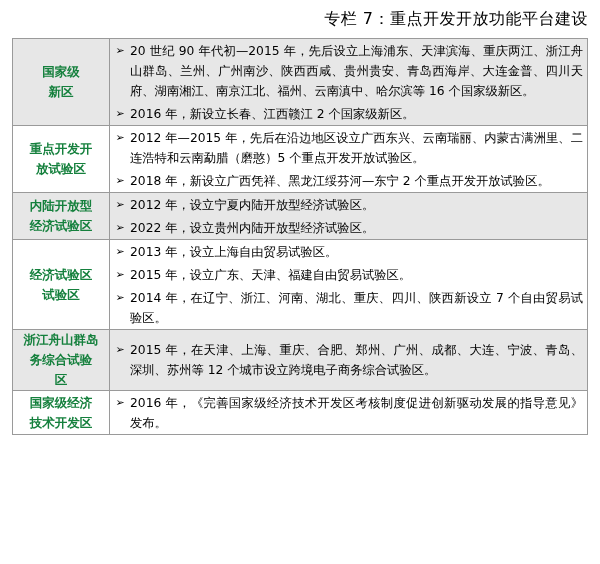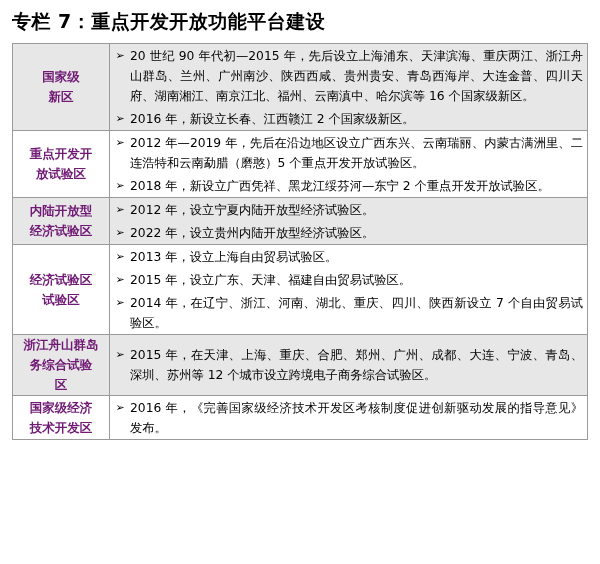--- a/index.html
+++ b/index.html
@@ -13,23 +13,23 @@
     font-family: "DejaVu Sans", "Liberation Sans", sans-serif;
     color: #1a1a1a;
     overflow: hidden;
   }
   .page {
     width: 600px;
     box-sizing: border-box;
     padding: 0 12px;
   }
   .doc-title {
-    text-align: left;
-    font-size: 19px;
-    font-weight: bold;
+    text-align: right;
+    font-size: 16px;
+    font-weight: normal;
     letter-spacing: 0.5px;
     padding: 9px 0 8px 0;
     color: #000;
   }
   table.box {
     border-collapse: collapse;
     width: 576px;
     margin: 0 auto;
     table-layout: fixed;
     border: 1px solid #9a9a9a;
@@ -39,21 +39,21 @@
     vertical-align: middle;
     padding: 0;
   }
   td.label {
     width: 96px;
     text-align: center;
     font-size: 12.5px;
     font-weight: bold;
     line-height: 20px;
     padding: 6px 4px;
-    color: #701a75;
+    color: #15803d;
   }
   td.content {
     padding: 4px 4px 4px 2px;
   }
   .row-shade-a { background: #e7e7e7; }
   .row-shade-b { background: #ffffff; }
   .bullets {
     margin: 0;
     padding: 0;
     list-style: none;
@@ -112,21 +112,21 @@
 
       <tr class="row-shade-b">
         <td class="label">
           <div>重点开发开</div>
           <div>放试验区</div>
         </td>
         <td class="content">
           <ul class="bullets">
             <li>
               <span class="arrow">➢</span>
-              <span class="btxt">2012 年—2019 年，先后在沿边地区设立广西东兴、云南瑞丽、内蒙古满洲里、二连浩特和云南勐腊（磨憨）5 个重点开发开放试验区。</span>
+              <span class="btxt">2012 年—2015 年，先后在沿边地区设立广西东兴、云南瑞丽、内蒙古满洲里、二连浩特和云南勐腊（磨憨）5 个重点开发开放试验区。</span>
             </li>
             <li>
               <span class="arrow">➢</span>
               <span class="btxt">2018 年，新设立广西凭祥、黑龙江绥芬河—东宁 2 个重点开发开放试验区。</span>
             </li>
           </ul>
         </td>
       </tr>
 
       <tr class="row-shade-a">

